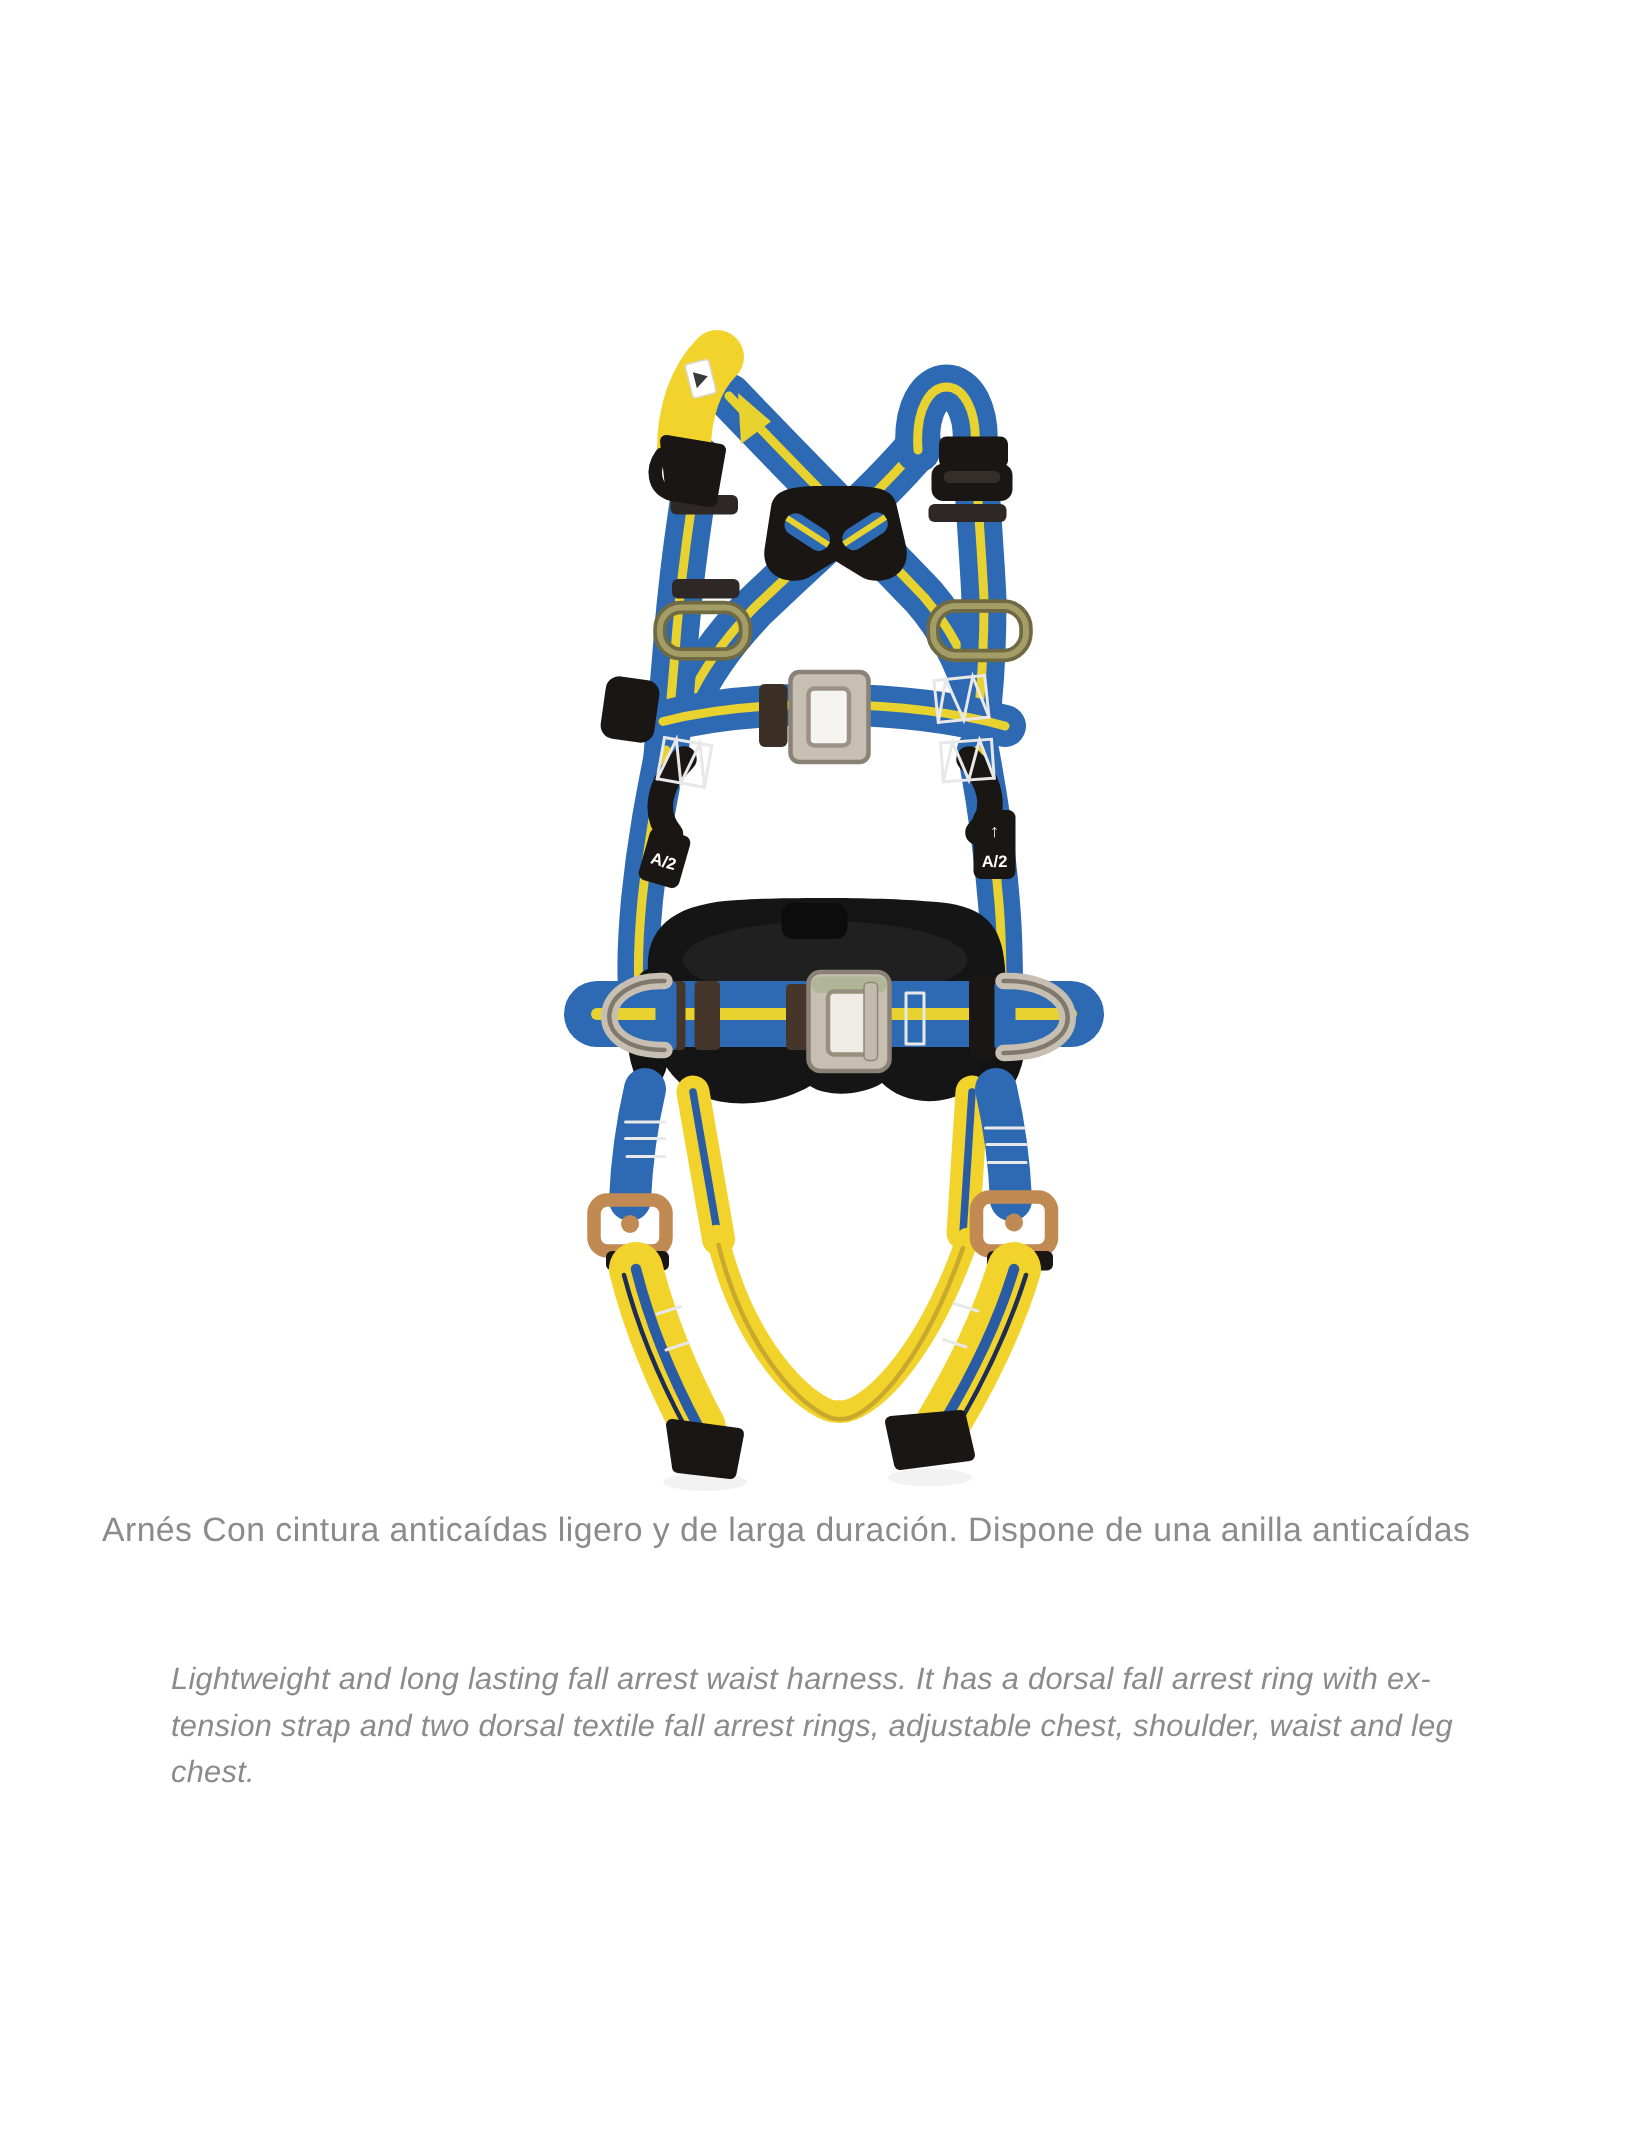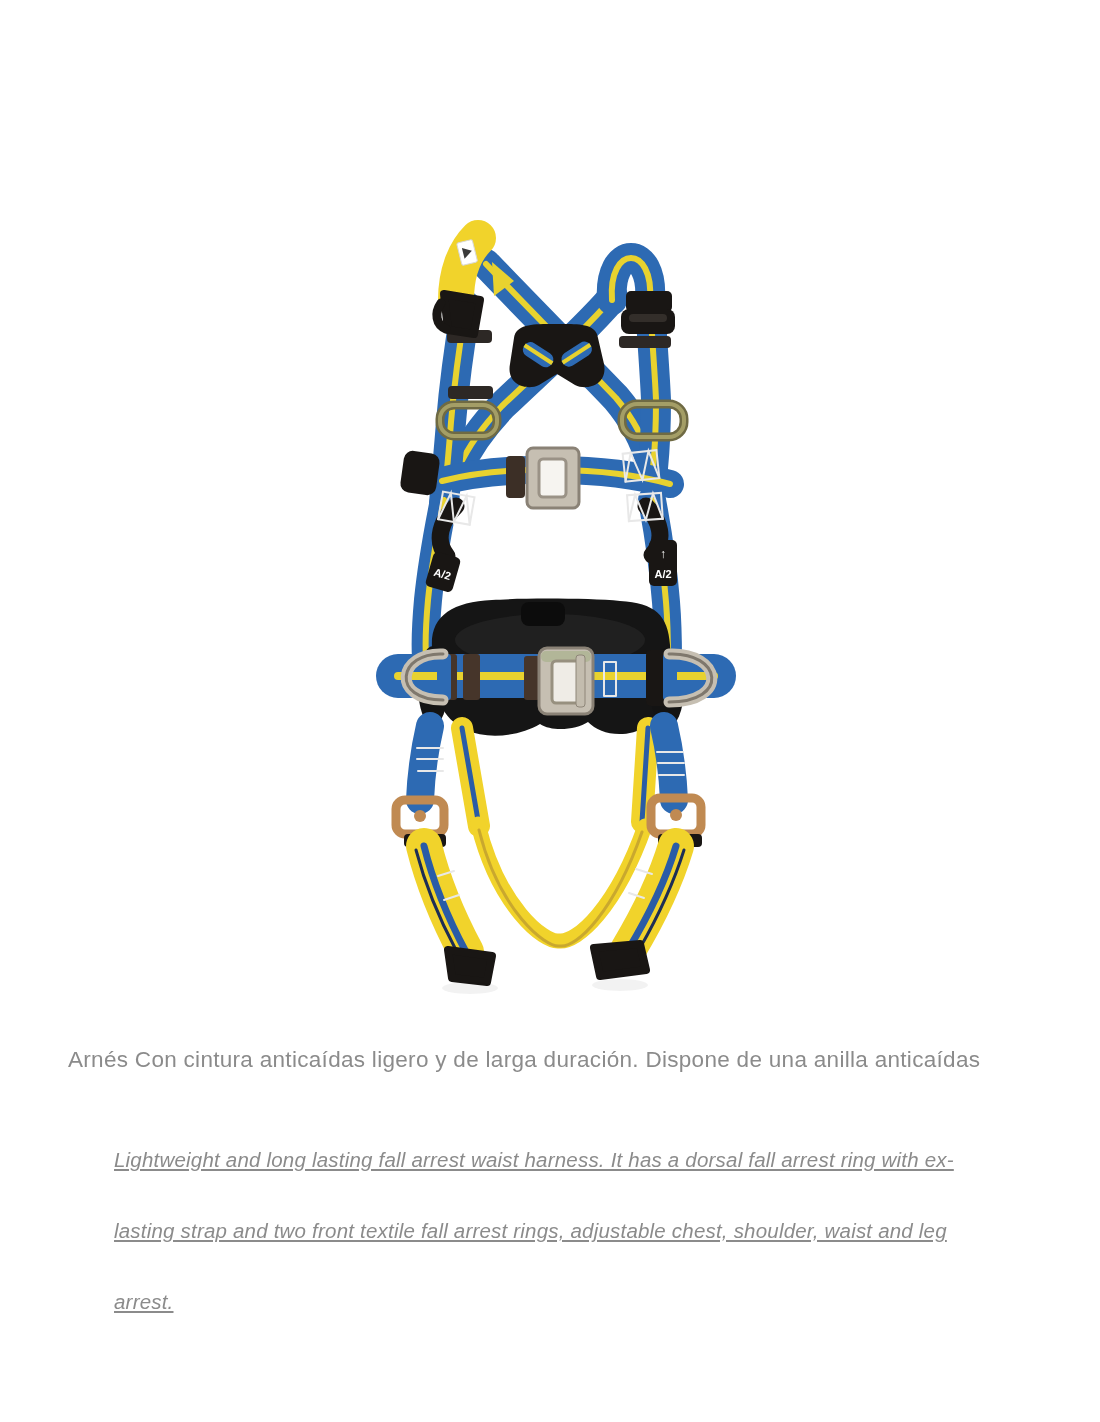--- a/index.html
+++ b/index.html
@@ -31,23 +31,23 @@
   .labeltxt{fill:#ffffff;font-family:"Liberation Sans",sans-serif;font-weight:bold;text-anchor:middle;}
   
   .desc-es{
     position:absolute;left:68px;top:1003px;width:980px;
     font-size:22.5px;line-height:33px;color:var(--text-gray);
     letter-spacing:0.3px;font-weight:400;
   }
   .desc-en{
     position:absolute;left:114px;top:1104px;width:900px;
     font-size:20.5px;line-height:31px;color:var(--text-gray);
-    font-style:italic;letter-spacing:0.2px;text-decoration:underline;
+    font-style:italic;letter-spacing:0.2px;
   }
-  .desc-line{white-space:nowrap;margin-top:40px;}
+  .desc-line{white-space:nowrap;}
 </style>
 </head>
 <body>
 
 <div class="page">
 
   <svg class="photo" viewBox="0 0 1100 1000">
 
     <g>
 
@@ -250,17 +250,17 @@
       <ellipse cx="620" cy="985" rx="28" ry="6" fill="#000000" opacity="0.05"></ellipse>
     </g>
   </svg>
 
   <div class="desc-es">
     <div class="desc-line">Arnés Con cintura anticaídas ligero y de larga duración. Dispone de una anilla anticaídas</div>
   </div>
 
   <div class="desc-en">
     <div class="desc-line">Lightweight and long lasting fall arrest waist harness. It has a dorsal fall arrest ring with ex-</div>
-    <div class="desc-line">lasting strap and two front textile fall arrest rings, adjustable chest, shoulder, waist and leg</div>
-    <div class="desc-line">arrest.</div>
+    <div class="desc-line">tension strap and two dorsal textile fall arrest rings, adjustable chest, shoulder, waist and leg</div>
+    <div class="desc-line">chest.</div>
   </div>
 
 </div>
 
 </body></html>

